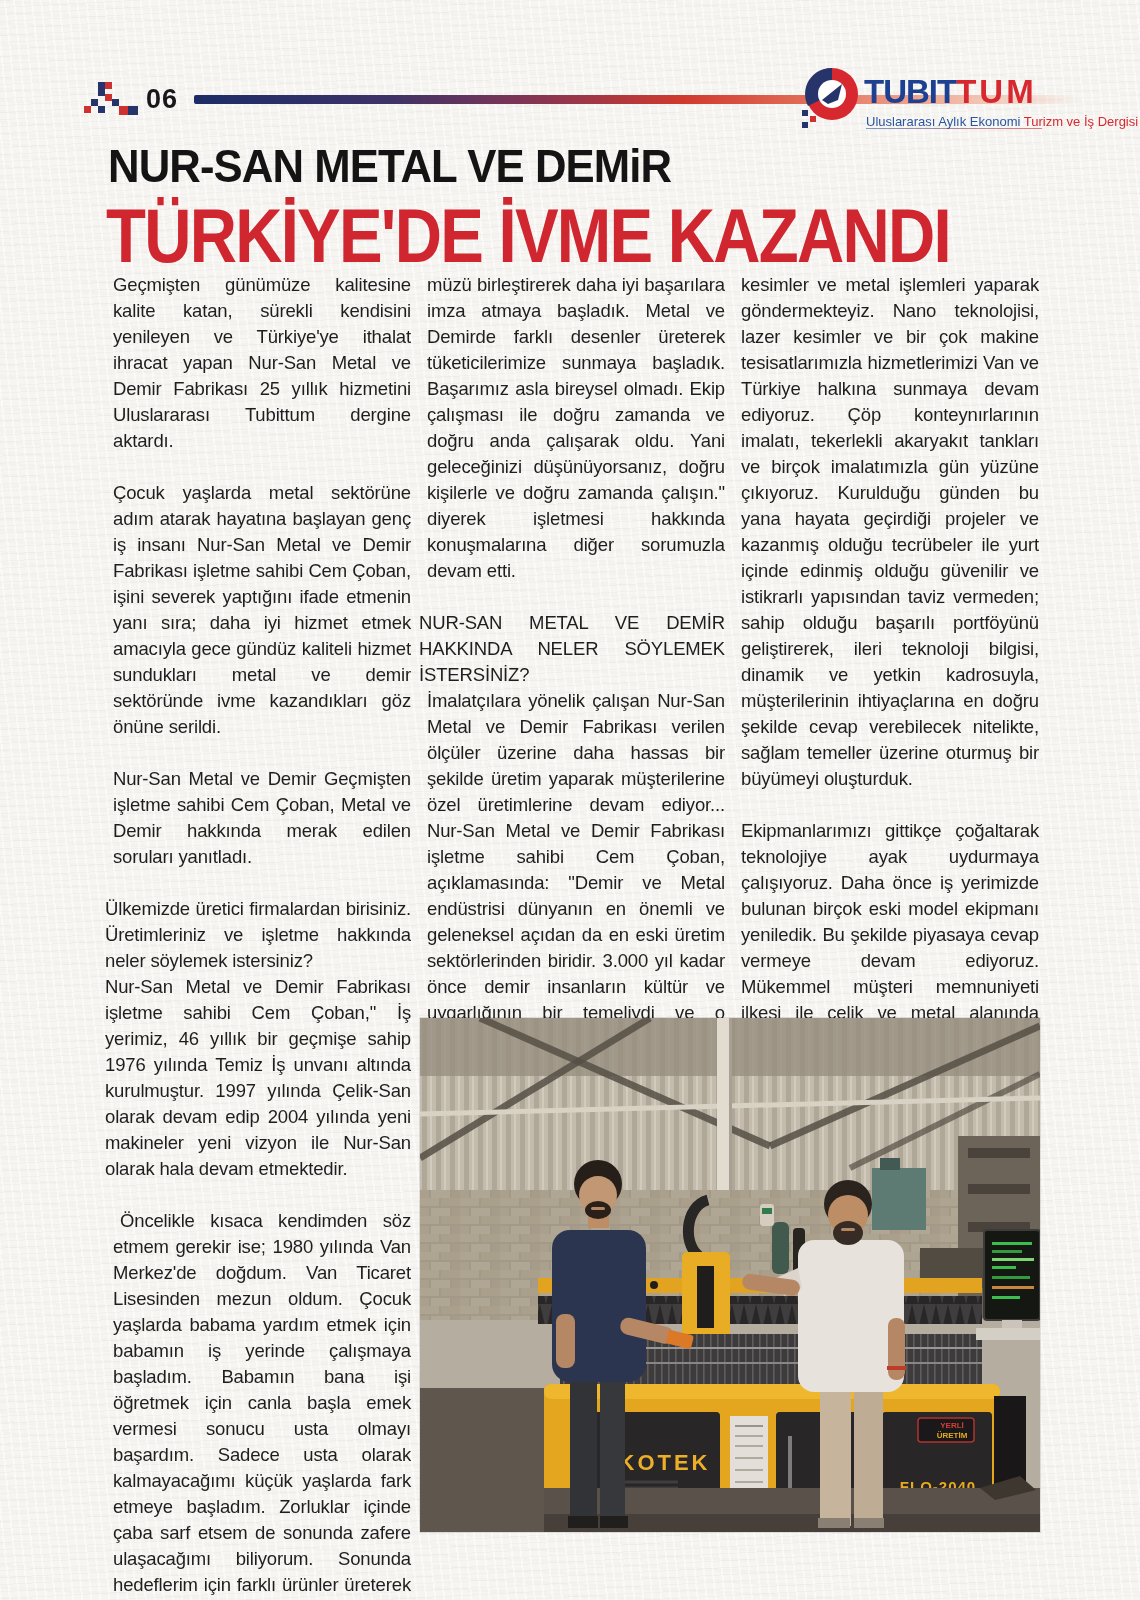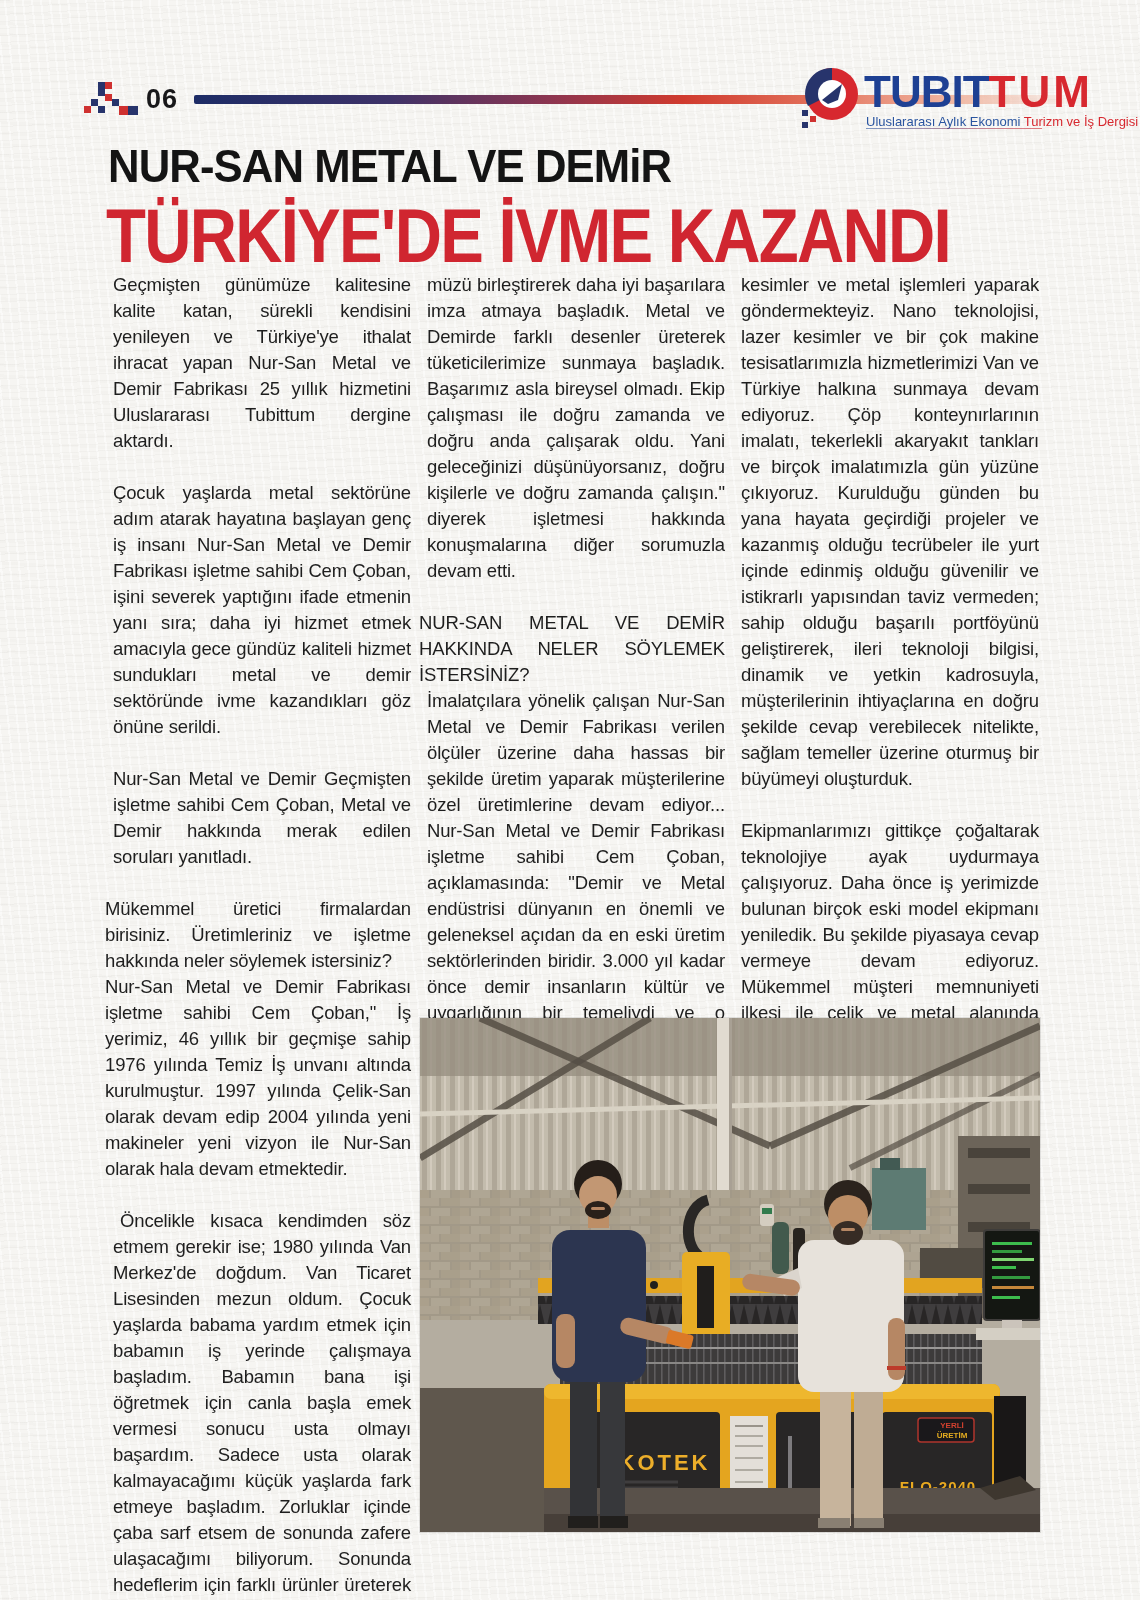--- a/index.html
+++ b/index.html
@@ -12,21 +12,21 @@
       repeating-linear-gradient(84deg, rgba(255,255,255,0.5) 0 2px, rgba(0,0,0,0) 2px 9px),
       repeating-linear-gradient(3deg, rgba(150,145,135,0.03) 0 3px, rgba(0,0,0,0) 3px 11px);
   }
   
   .hdr-pixels{position:absolute;left:76px;top:82px;}
   .page-num{position:absolute;left:146px;top:84px;font-size:27px;font-weight:700;color:#18181a;letter-spacing:1px;}
   .hdr-rule{position:absolute;left:194px;top:95px;width:888px;height:9px;border-radius:2px;
     background:linear-gradient(90deg,#1d2c66 0%,#3d3268 22%,#8c3550 40%,#d03a2e 55%,#e2705a 70%,#f0b5a0 85%,rgba(246,225,215,0) 100%);}
   .logo{position:absolute;left:798px;top:66px;width:250px;height:66px;}
   .logo-icon{position:absolute;left:0;top:0;}
-  .logo-text{position:absolute;left:66px;top:4px;font-weight:800;font-size:44px;line-height:44px;letter-spacing:-1px;color:#1e4093;white-space:nowrap;}
+  .logo-text{position:absolute;left:66px;top:4px;font-weight:800;font-size:33px;line-height:44px;letter-spacing:-1px;color:#1e4093;white-space:nowrap;}
   .logo-text .tum{color:#d7282f;letter-spacing:3px;font-weight:700;}
   .logo-tag{position:absolute;left:68px;top:48px;font-size:13px;color:#2a55a0;white-space:nowrap;}
   .logo-tag .tag2{color:#d7282f;}
   .logo-tag-rule{position:absolute;left:68px;top:62px;width:176px;height:1px;background:linear-gradient(90deg,#2a55a0,#d7282f);opacity:.6;}
   
   .kicker{position:absolute;left:108px;top:138px;font-size:47px;font-weight:800;color:#141414;
     letter-spacing:-1px;white-space:nowrap;transform:scaleX(.93);transform-origin:left top;}
   .main-title{position:absolute;left:106px;top:192px;font-size:76px;font-weight:800;color:#d02630;
     letter-spacing:-2px;white-space:nowrap;transform:scaleX(.86);transform-origin:left top;}
   
@@ -74,21 +74,21 @@
   </div>
 </div>
 
 <div class="kicker">NUR-SAN METAL VE DEMiR</div>
 <div class="main-title">TÜRKİYE'DE İVME KAZANDI</div>
 
 <div class="col col1">
   <p>Geçmişten günümüze kalitesine kalite katan, sürekli kendisini yenileyen ve Türkiye'ye ithalat ihracat yapan Nur-San Metal ve Demir Fabrikası 25 yıllık hizmetini Uluslararası Tubittum dergine aktardı.</p>
   <p>Çocuk yaşlarda metal sektörüne adım atarak hayatına başlayan genç iş insanı Nur-San Metal ve Demir Fabrikası işletme sahibi Cem Çoban, işini severek yaptığını ifade etmenin yanı sıra; daha iyi hizmet etmek amacıyla gece gündüz kaliteli hizmet sundukları metal ve demir sektöründe ivme kazandıkları göz önüne serildi.</p>
   <p>Nur-San Metal ve Demir Geçmişten işletme sahibi Cem Çoban, Metal ve Demir hakkında merak edilen soruları yanıtladı.</p>
-  <p class="q">Mükemmel üretici firmalardan birisiniz. Üretimleriniz ve işletme hakkında neler söylemek istersiniz?</p>
+  <p class="q">Ülkemizde üretici firmalardan birisiniz. Üretimleriniz ve işletme hakkında neler söylemek istersiniz?</p>
   <p class="tight">Nur-San Metal ve Demir Fabrikası işletme sahibi Cem Çoban," İş yerimiz, 46 yıllık bir geçmişe sahip 1976 yılında Temiz İş unvanı altında kurulmuştur. 1997 yılında Çelik-San olarak devam edip 2004 yılında yeni makineler yeni vizyon ile Nur-San olarak hala devam etmektedir.</p>
   <p class="indent">Öncelikle kısaca kendimden söz etmem gerekir ise; 1980 yılında Van Merkez'de doğdum. Van Ticaret Lisesinden mezun oldum. Çocuk yaşlarda babama yardım etmek için babamın iş yerinde çalışmaya başladım. Babamın bana işi öğretmek için canla başla emek vermesi sonucu usta olmayı başardım. Sadece usta olarak kalmayacağımı küçük yaşlarda fark etmeye başladım. Zorluklar içinde çaba sarf etsem de sonunda zafere ulaşacağımı biliyorum. Sonunda hedeflerim için farklı ürünler üreterek gözünün de olmayı başardım. Sürekli işletmeye yenilikler katmaya devam ederek, yoluma devam ettim. Babamın 25 yıllık mesleğini devam ettirmenin gururunu yaşadığımı belirtmek istiyorum. Bu yolda elbette yalnız yürümedim. İş ortağım Yunus Aktaş ile birlikte gücü-</p>
 </div>
 
 <div class="col col2">
   <p>müzü birleştirerek daha iyi başarılara imza atmaya başladık. Metal ve Demirde farklı desenler üreterek tüketicilerimize sunmaya başladık. Başarımız asla bireysel olmadı. Ekip çalışması ile doğru zamanda ve doğru anda çalışarak oldu. Yani geleceğinizi düşünüyorsanız, doğru kişilerle ve doğru zamanda çalışın." diyerek işletmesi hakkında konuşmalarına diğer sorumuzla devam etti.</p>
   <p class="q">NUR-SAN METAL VE DEMİR HAKKINDA NELER SÖYLEMEK İSTERSİNİZ?</p>
   <p>İmalatçılara yönelik çalışan Nur-San Metal ve Demir Fabrikası verilen ölçüler üzerine daha hassas bir şekilde üretim yaparak müşterilerine özel üretimlerine devam ediyor... Nur-San Metal ve Demir Fabrikası işletme sahibi Cem Çoban, açıklamasında: "Demir ve Metal endüstrisi dünyanın en önemli ve geleneksel açıdan da en eski üretim sektörlerinden biridir. 3.000 yıl kadar önce demir insanların kültür ve uygarlığının bir temeliydi ve o zamanlarda bile cevherden demir elde etmeye çalışılıyordu. O zamandan beri sorun hep aynı olmuştur. Bu kadar değerli ve ülkemizde ilk sıralarda olan Metal ve Demirde bizlerde ilk sıralarda yer almak için çaba sarf ediyoruz. Müşterilerimizin bizlere gönderdiği ölçülere göre</p>
 </div>
 

